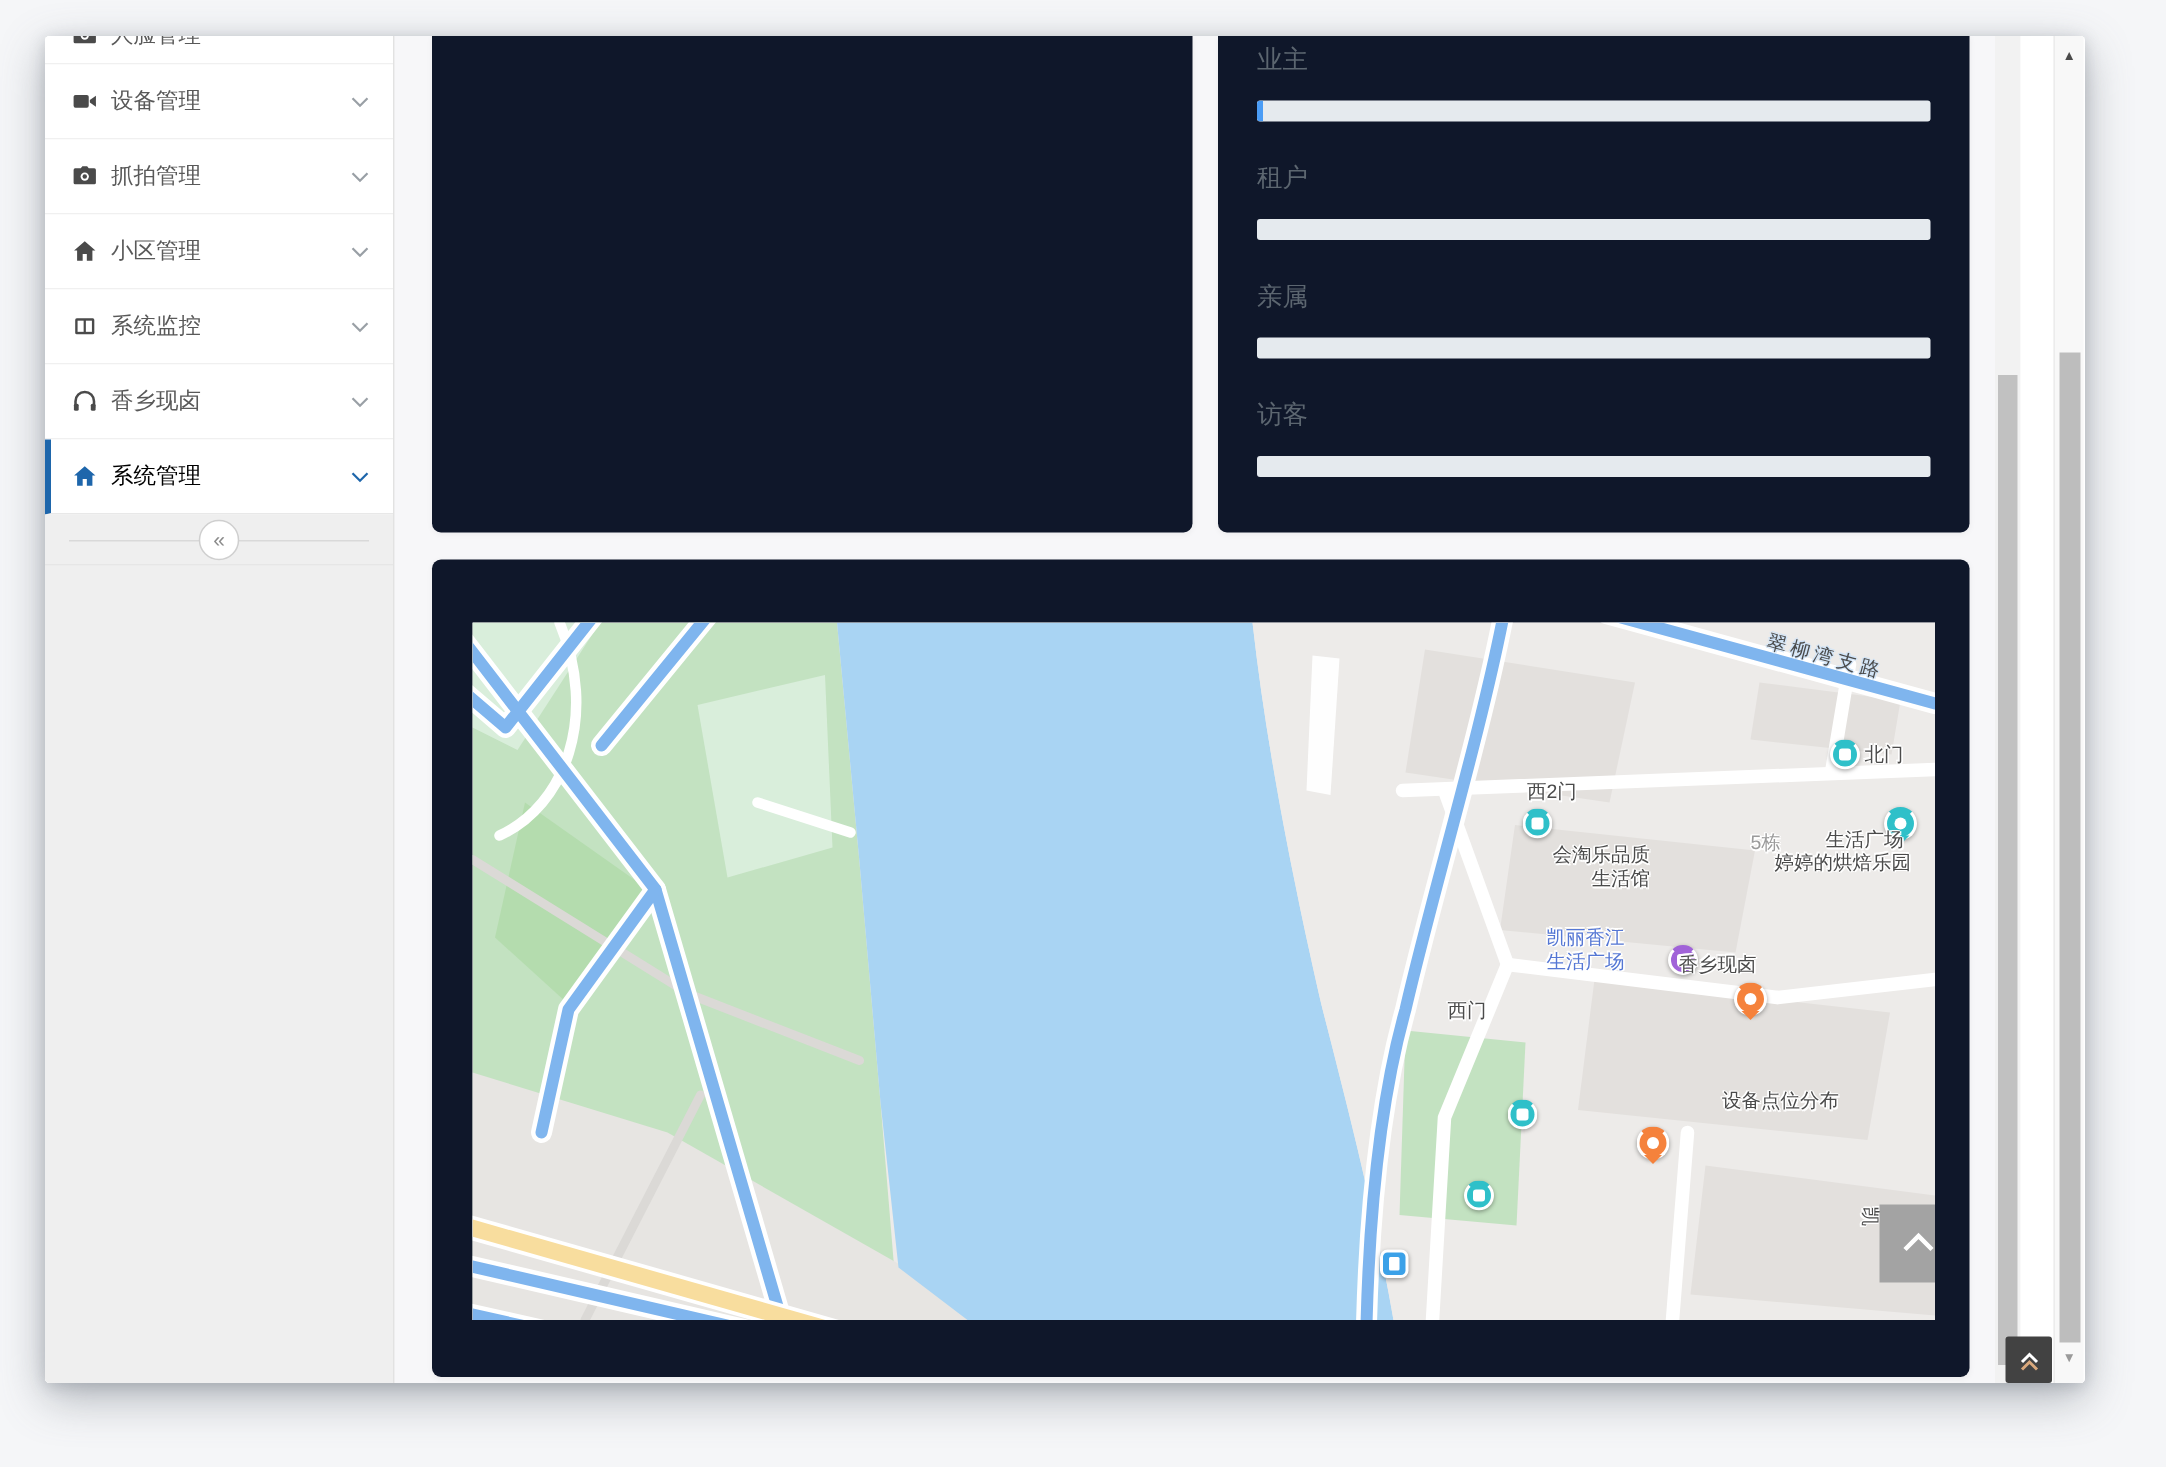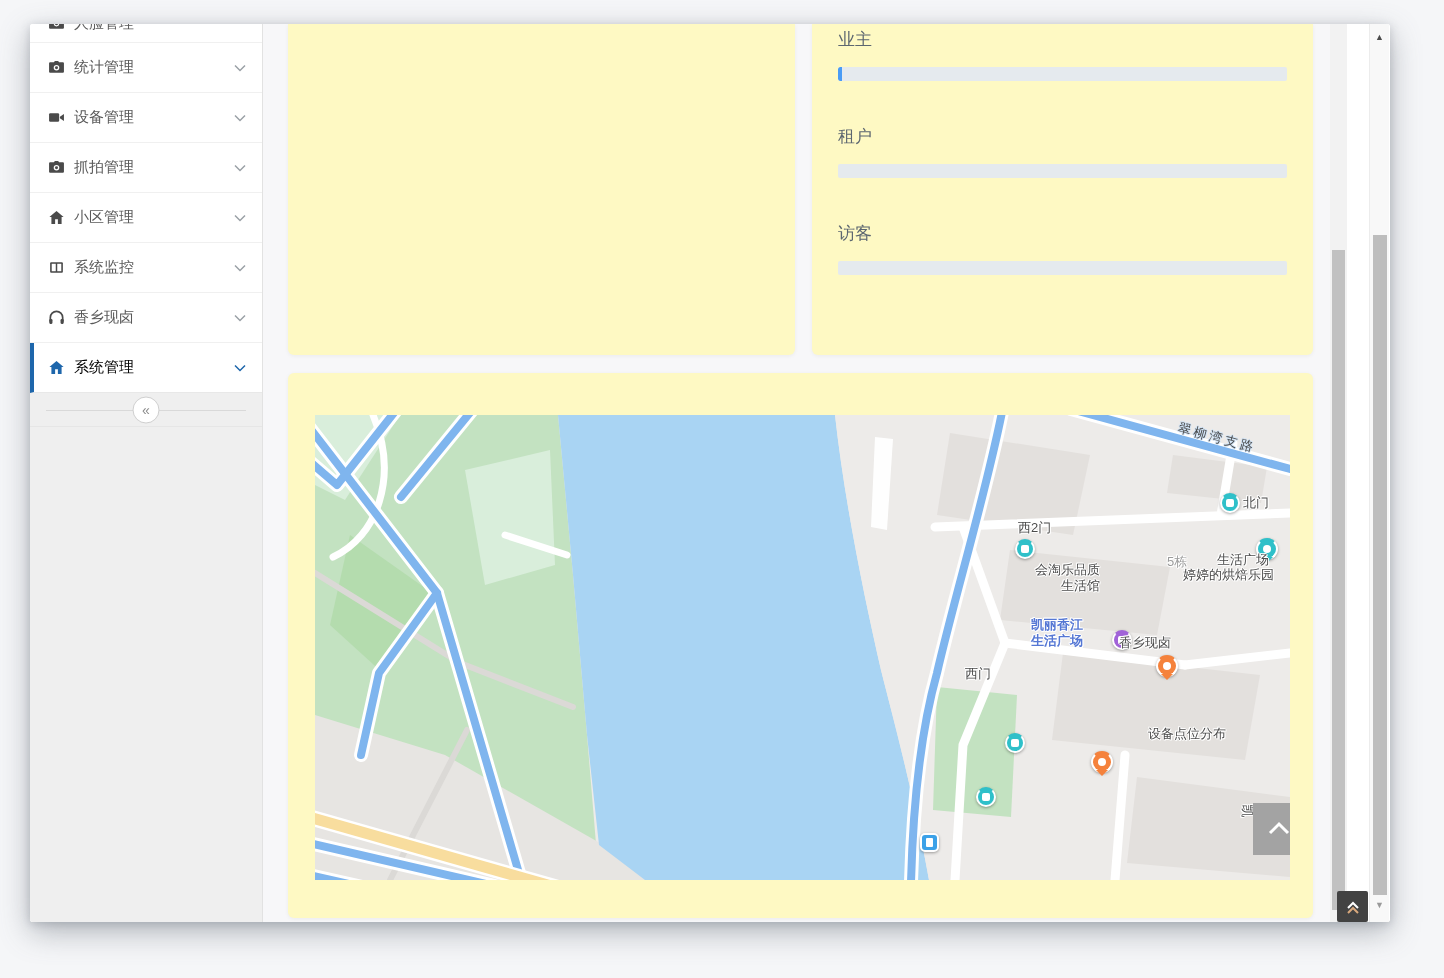--- a/index.html
+++ b/index.html
@@ -45,43 +45,43 @@
   }
   .collapse-btn {
     position:absolute; left:50%; top:50%; transform:translate(-50%,-50%);
     width:27px; height:27px; border-radius:50%; background:#fff;
     border:1px solid #cfcfcf; color:#8b8b8b; font-size:14px; line-height:24px;
     text-align:center; cursor:pointer;
   }
   .sidebar-rest { flex:1 1 auto; background:#efefef; }
   
   .main { position:absolute; left:234px; top:0; width:1066px; height:100%; background:#f7f7f9; }
-  .panel { position:absolute; background:#fef9c3; box-shadow:0 1px 4px rgba(0,0,0,.05); }
+  .panel { position:absolute; background:#0f172a; box-shadow:0 1px 4px rgba(0,0,0,.05); }
   .panel-empty { left:24px; top:0; width:507px; height:331px; border-radius:0 0 6px 6px; }
   .panel-stats { left:548px; top:0; width:501px; height:331px; border-radius:0 0 6px 6px; padding:5px 26px 0 26px; }
   .stat-label { font-size:17px; color:#5c6670; height:22px; line-height:22px; }
   .progress { margin-top:16px; height:14px; background:#e5eaee; border-radius:2px; overflow:hidden; }
   .progress .fill { height:100%; background:#4a9cf5; border-radius:2px 0 0 2px; width:0; }
-  .stat-group + .stat-group { margin-top:45px; }
+  .stat-group + .stat-group { margin-top:27px; }
   
   .panel-map { left:24px; top:349px; width:1025px; height:545px; border-radius:6px; padding:22px 0 0 27px; }
   .map-title { font-size:21px; font-weight:500; line-height:28px; }
   .map {
     position:relative; width:975px; height:465px; margin-top:20px;
     overflow:hidden; background:#edebe9;
   }
   .map-svg { position:absolute; left:0; top:0; width:100%; height:100%; }
   
   .poi { position:absolute; }
   .poi-label {
     position:absolute; font-size:13px; line-height:16px; color:#4b4b4b;
     white-space:pre-line;
     text-shadow:-1px 0 #fff,1px 0 #fff,0 -1px #fff,0 1px #fff,1px 1px #fff,-1px -1px #fff;
   }
-  .poi-label.blue { color:#5577d4; font-weight:bold; }
+  .poi-label.blue { color:#5577d4; font-weight:normal; }
   .poi-label.gray { color:#9b9b9b; }
   .poi-dot {
     width:20px; height:20px; border-radius:50%; border:2px solid #fff;
     box-shadow:0 1px 3px rgba(0,0,0,.35); position:relative;
   }
   .poi-dot::after {
     content:""; position:absolute; left:4px; top:4px; width:8px; height:8px;
     background:#fff; border-radius:2px;
   }
   .poi-pin {
@@ -143,33 +143,20 @@
       <div class="inner">
         <svg class="mi" viewBox="0 0 16 16">
             <path fill="currentColor" d="M5.5 3 6.5 1.8h3L10.5 3H14a1 1 0 0 1 1 1v8a1 1 0 0 1-1 1H2a1 1 0 0 1-1-1V4a1 1 0 0 1 1-1z"></path>
             <circle cx="8" cy="8.2" r="2.6" fill="#fff"></circle>
             <circle cx="8" cy="8.2" r="1.4" fill="currentColor"></circle>
           </svg>
         <span>人脸管理</span>
       </div>
     </div>
 
-    <div class="nav-item">
-      <svg class="mi" viewBox="0 0 16 16">
-          <path fill="currentColor" d="M5.5 3 6.5 1.8h3L10.5 3H14a1 1 0 0 1 1 1v8a1 1 0 0 1-1 1H2a1 1 0 0 1-1-1V4a1 1 0 0 1 1-1z"></path>
-          <circle cx="8" cy="8.2" r="2.6" fill="#fff"></circle>
-          <circle cx="8" cy="8.2" r="1.4" fill="currentColor"></circle>
-        </svg>
-      <span>统计管理</span>
-      <span class="chev">
-          <svg width="12" height="8" viewBox="0 0 12 8">
-            <polyline points="1,1.5 6,6.5 11,1.5" fill="none" stroke="currentColor" stroke-width="1.5"></polyline>
-          </svg>
-        </span>
-    </div>
 
     <div class="nav-item">
       <svg class="mi" viewBox="0 0 16 16">
           <rect x="1" y="4" width="9.5" height="8" rx="1.2" fill="currentColor"></rect>
           <path fill="currentColor" d="M11.2 7.2 15 4.6v6.8L11.2 8.8z"></path>
         </svg>
       <span>设备管理</span>
       <span class="chev">
           <svg width="12" height="8" viewBox="0 0 12 8">
             <polyline points="1,1.5 6,6.5 11,1.5" fill="none" stroke="currentColor" stroke-width="1.5"></polyline>
@@ -257,20 +244,26 @@
 
     <div class="panel panel-stats">
       <div class="stat-group">
         <div class="stat-label">业主</div>
         <div class="progress">
           <div class="fill" style="width: 1%;"></div>
         </div>
       </div>
       <div class="stat-group">
         <div class="stat-label">租户</div>
+        <div class="progress">
+          <div class="fill" style="width: 0%;"></div>
+        </div>
+      </div>
+      <div class="stat-group">
+        <div class="stat-label">亲属</div>
         <div class="progress">
           <div class="fill" style="width: 0%;"></div>
         </div>
       </div>
       <div class="stat-group">
         <div class="stat-label">访客</div>
         <div class="progress">
           <div class="fill" style="width: 0%;"></div>
         </div>
       </div>

